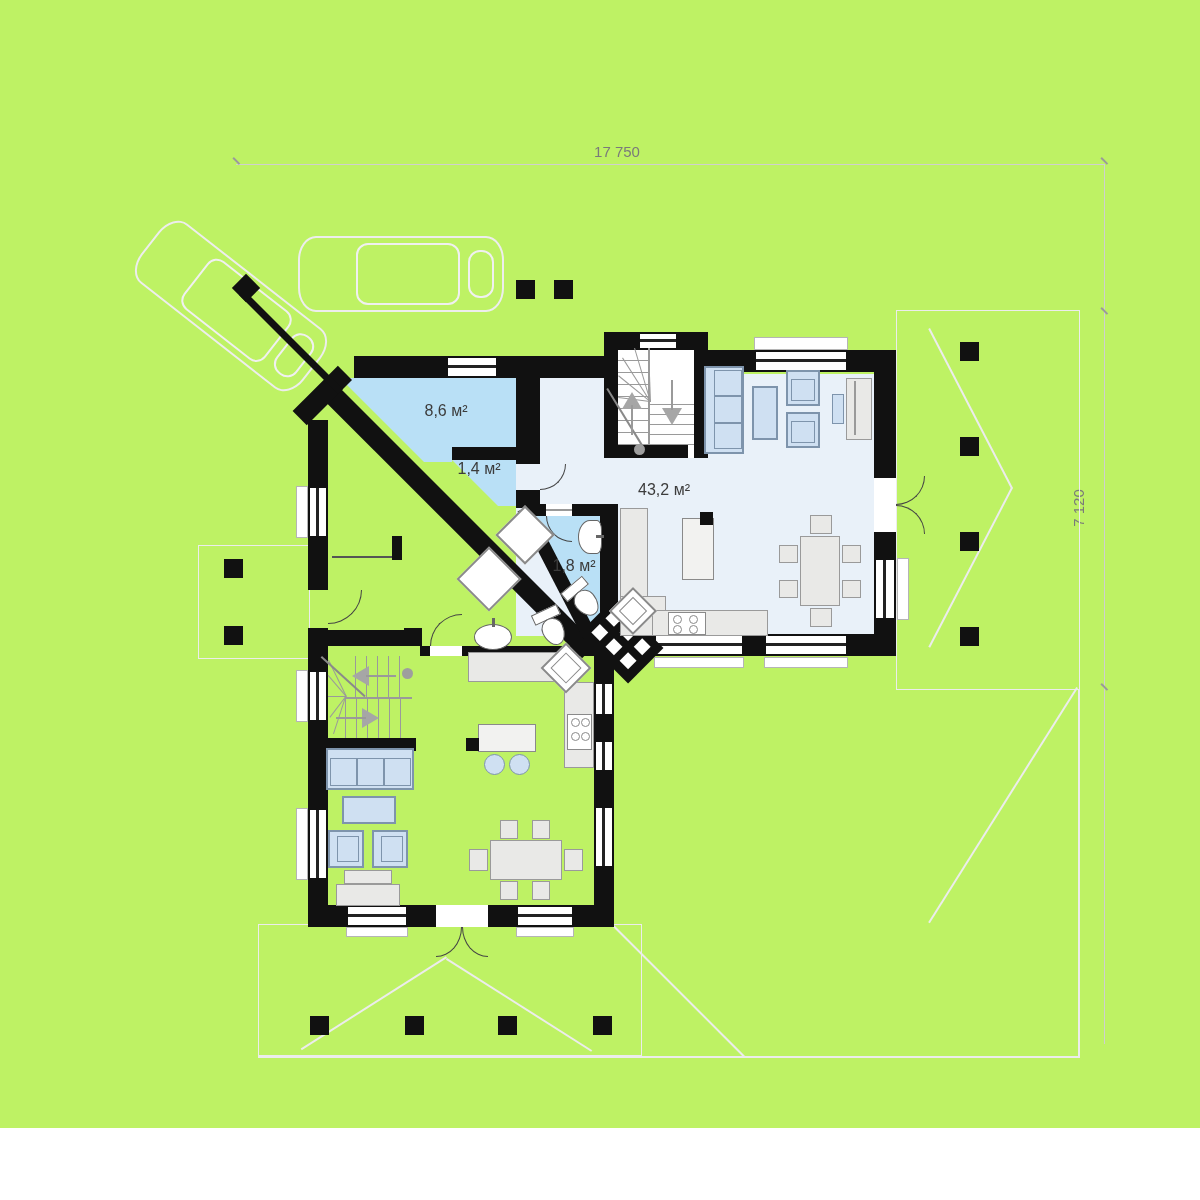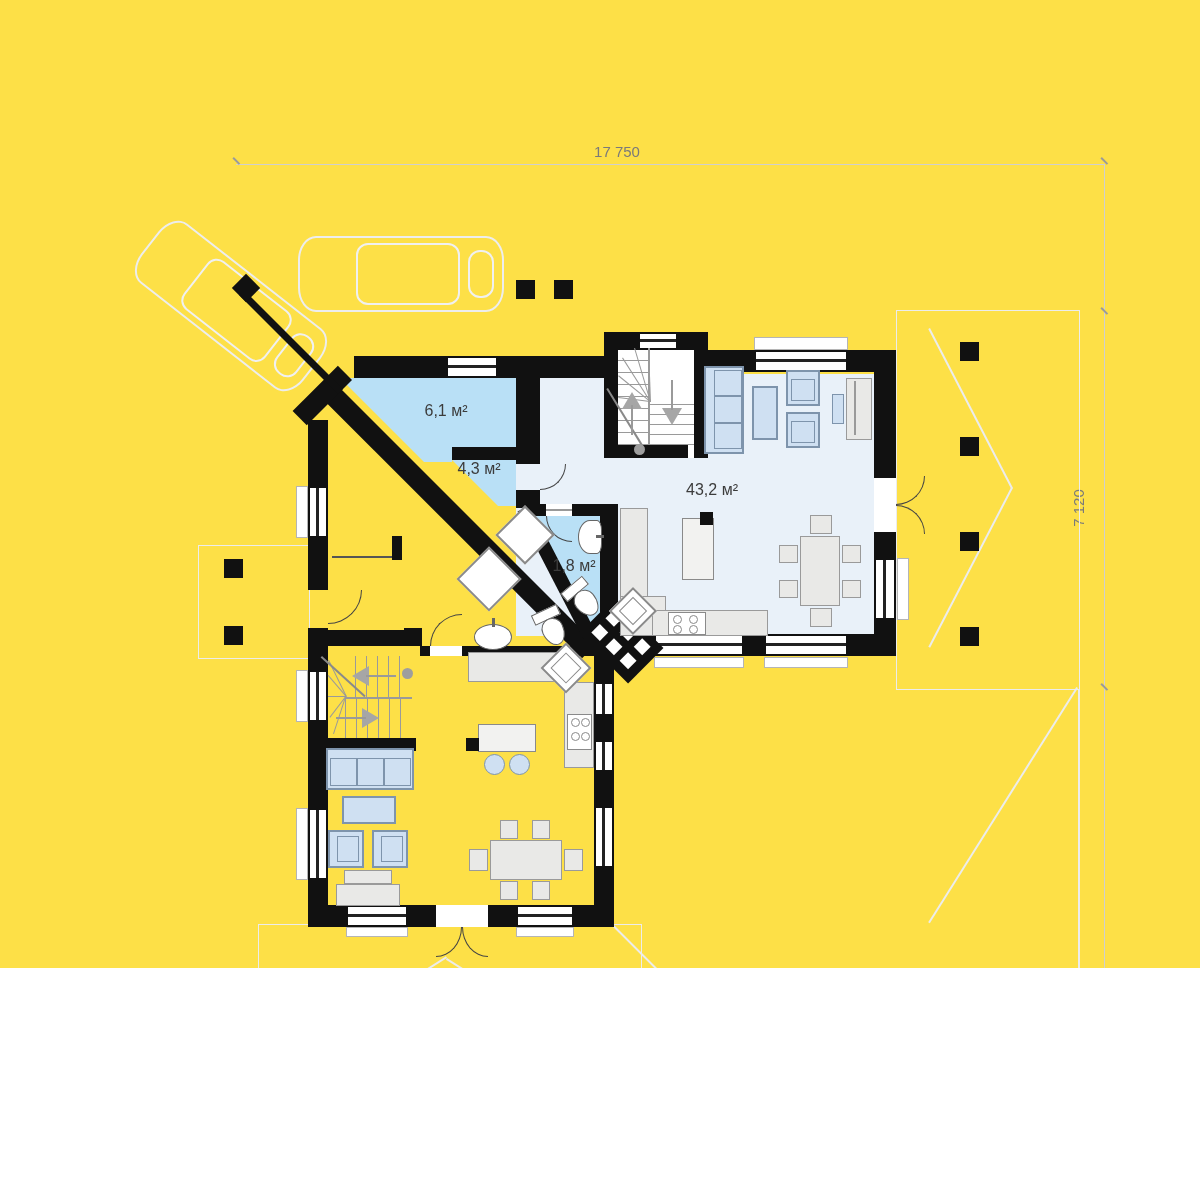--- a/index.html
+++ b/index.html
@@ -1,16 +1,16 @@
 <!DOCTYPE html>
 <html style="--wall: #111111; --room_blue: #b9e0f6; --room_light: #e9f1f9; --furniture_blue: #cfe0f2; --counter_gray: #e9e9e7; --accent_border: #7e94ac;"><head>
 <meta charset="utf-8">
 <style>
   html,body{margin:0;padding:0;background:#fff;font-family:"Liberation Sans",sans-serif;}
-  #plan{position:relative;width:1200px;height:968px;background:#fde047;overflow:hidden;}
+  #plan{position:relative;width:1200px;height:1128px;background:#bef264;overflow:hidden;}
   .abs{position:absolute;}
   .wall{position:absolute;background:var(--wall,#111);}
   .diag{transform-origin:0 0;}
   .floor-blue{position:absolute;background:var(--room_blue,#b9e0f6);}
   .floor-light{position:absolute;background:var(--room_light,#e9f1f9);}
   .floor-white{position:absolute;background:#fff;}
   .winh{position:absolute;background:linear-gradient(#fff 38%,#222 38%,#222 56%,#fff 56%);border-top:2.5px solid #111;border-bottom:2.5px solid #111;box-sizing:border-box;}
   .winv{position:absolute;background:linear-gradient(90deg,#fff 38%,#222 38%,#222 56%,#fff 56%);border-left:2.5px solid #111;border-right:2.5px solid #111;box-sizing:border-box;}
   .sill{position:absolute;background:#fff;border:1px solid #b5b5b5;box-sizing:border-box;}
   .fur{position:absolute;background:var(--furniture_blue,#cfe0f2);border:2px solid var(--accent_border,#7e94ac);box-sizing:border-box;}
@@ -303,24 +303,24 @@
     </div>
   <div class="sinkoval" style="left:578px;top:520px;width:24px;height:34px;border-radius:50% 20% 20% 50%/50% 30% 30% 50%;"></div>
   <div class="tap" style="left:596px;top:535px;width:8px;height:2.5px;"></div>
   <div class="toilet" style="left:538px;top:608px;transform:rotate(-25deg);">
       <div class="tank"></div>
       <div class="bowl"></div>
     </div>
   <div class="sinkoval" style="left:474px;top:624px;width:38px;height:26px;"></div>
   <div class="tap" style="left:492px;top:618px;width:2.5px;height:9px;"></div>
 
-  <div class="label" style="left:446px;top:411px;">6,1 м²</div>
-  <div class="label" style="left:479px;top:469px;">4,3 м²</div>
+  <div class="label" style="left:446px;top:411px;">8,6 м²</div>
+  <div class="label" style="left:479px;top:469px;">1,4 м²</div>
   <div class="label" style="left:574px;top:566px;">1,8 м²</div>
-  <div class="label" style="left:712px;top:490px;">43,2 м²</div>
+  <div class="label" style="left:664px;top:490px;">43,2 м²</div>
 
   <div id="pillars">
       <div style="position: absolute; left: 960px; top: 342px; width: 19px; height: 19px; background: rgb(17, 17, 17);"></div>
       <div style="position: absolute; left: 960px; top: 437px; width: 19px; height: 19px; background: rgb(17, 17, 17);"></div>
       <div style="position: absolute; left: 960px; top: 532px; width: 19px; height: 19px; background: rgb(17, 17, 17);"></div>
       <div style="position: absolute; left: 960px; top: 627px; width: 19px; height: 19px; background: rgb(17, 17, 17);"></div>
       <div style="position: absolute; left: 310px; top: 1016px; width: 19px; height: 19px; background: rgb(17, 17, 17);"></div>
       <div style="position: absolute; left: 405px; top: 1016px; width: 19px; height: 19px; background: rgb(17, 17, 17);"></div>
       <div style="position: absolute; left: 498px; top: 1016px; width: 19px; height: 19px; background: rgb(17, 17, 17);"></div>
       <div style="position: absolute; left: 593px; top: 1016px; width: 19px; height: 19px; background: rgb(17, 17, 17);"></div>

